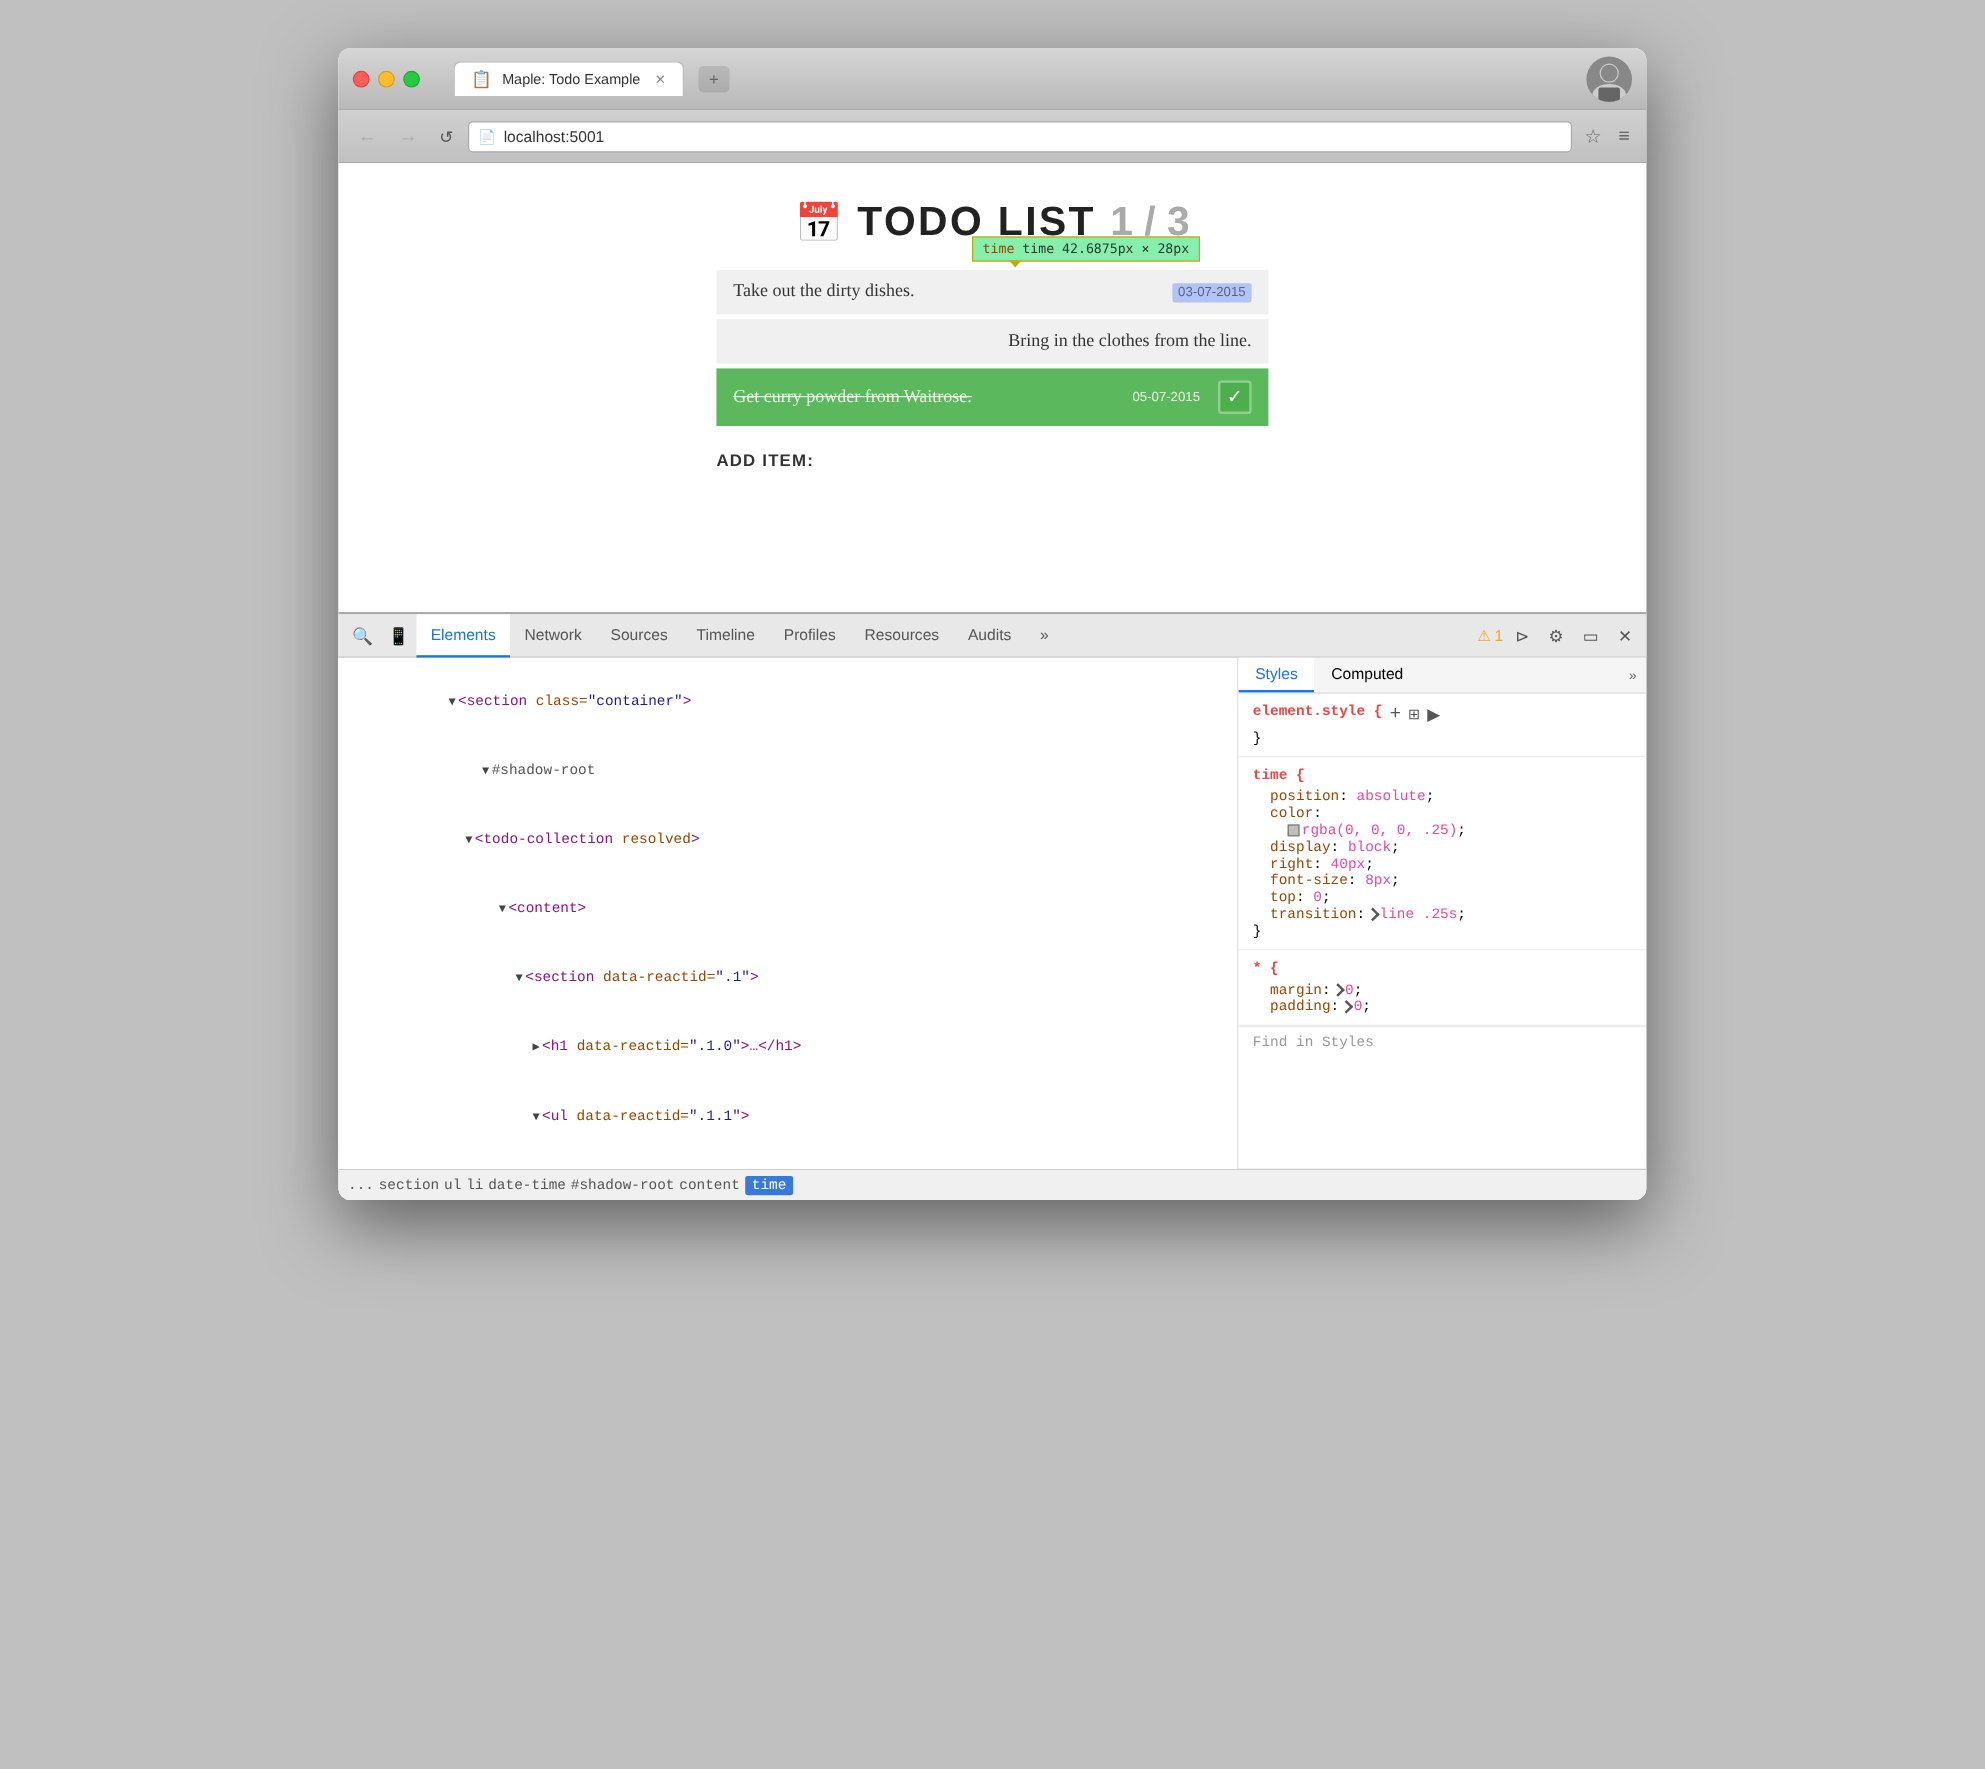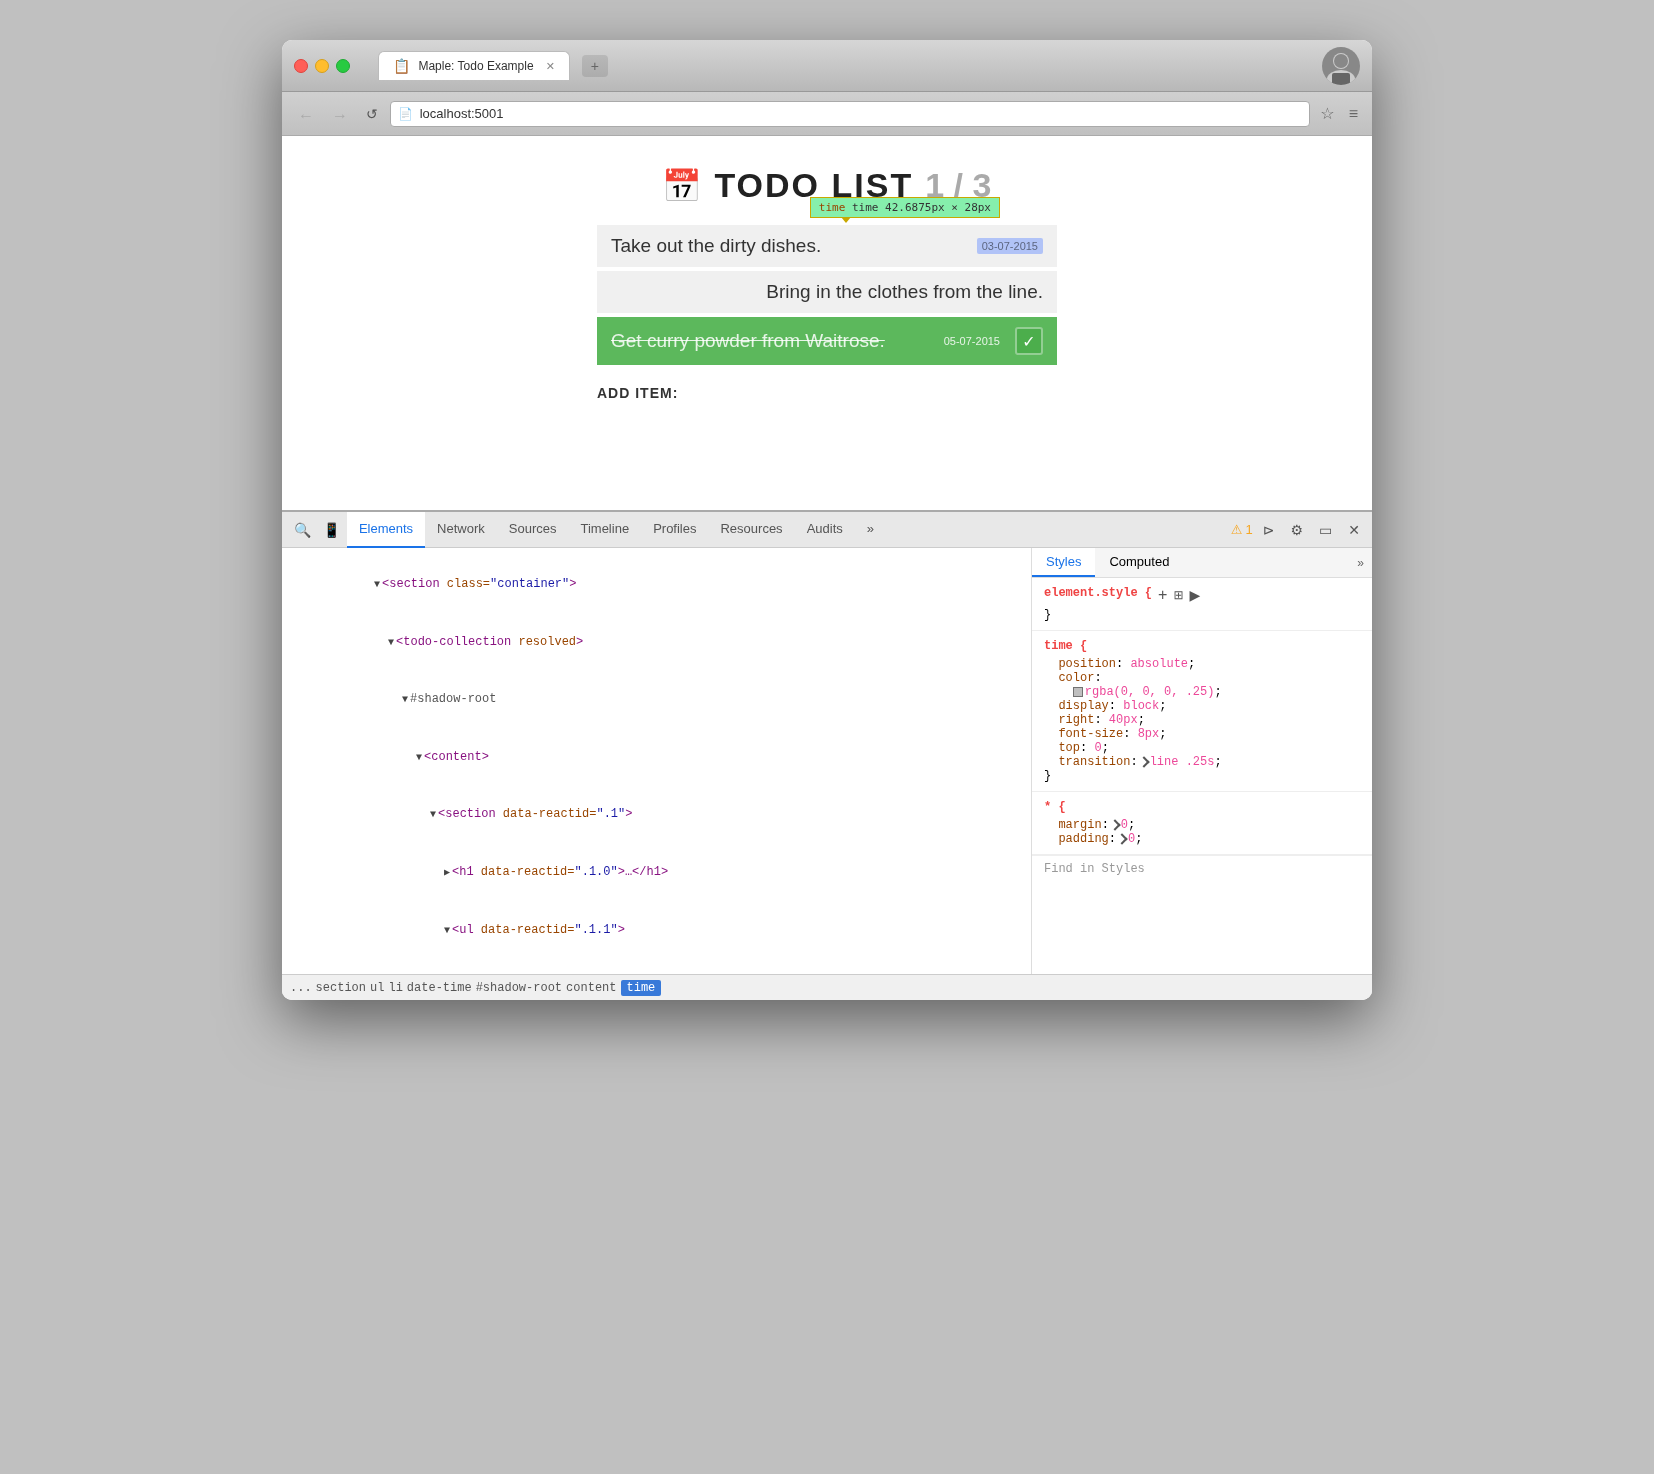--- a/index.html
+++ b/index.html
@@ -195,22 +195,23 @@
     .todo-item {
       display: flex;
       align-items: center;
       background: #f0f0f0;
       padding: 10px 14px;
       position: relative;
     }
 
     .todo-item-text {
       flex: 1;
-      font-size: 19px;
+      font-size: 15px;
       color: #333;
+      font-family: Liberation Serif, serif;
     }
 
     .todo-item-date {
       font-size: 11px;
       color: rgba(0,0,0,0.5);
       background: rgba(100,140,255,0.3);
       padding: 2px 5px;
       border-radius: 2px;
       position: relative;
     }
@@ -608,25 +609,25 @@
         <button class="devtools-icon-btn">✕</button>
       </div>
     </div>
 
     <div class="devtools-main">
 
       <div class="dom-panel">
         <div class="dom-line indent-1">
           <span class="triangle">▼</span><span class="tag">&lt;section</span> <span class="attr-name">class=</span><span class="attr-val">"container"</span><span class="tag">&gt;</span>
         </div>
+        <div class="dom-line indent-3">
+          <span class="triangle">▼</span><span style="color:#555;">#shadow-root</span>
+        </div>
         <div class="dom-line indent-2">
           <span class="triangle">▼</span><span class="tag">&lt;todo-collection</span> <span class="attr-name">resolved</span><span class="tag">&gt;</span>
-        </div>
-        <div class="dom-line indent-3">
-          <span class="triangle">▼</span><span style="color:#555;">#shadow-root</span>
         </div>
         <div class="dom-line indent-4">
           <span class="triangle">▼</span><span class="tag">&lt;content&gt;</span>
         </div>
         <div class="dom-line indent-5">
           <span class="triangle">▼</span><span class="tag">&lt;section</span> <span class="attr-name">data-reactid=</span><span class="attr-val">".1"</span><span class="tag">&gt;</span>
         </div>
         <div class="dom-line indent-6">
           <span class="triangle">▶</span><span class="tag">&lt;h1</span> <span class="attr-name">data-reactid=</span><span class="attr-val">".1.0"</span><span class="tag">&gt;…&lt;/h1&gt;</span>
         </div>

